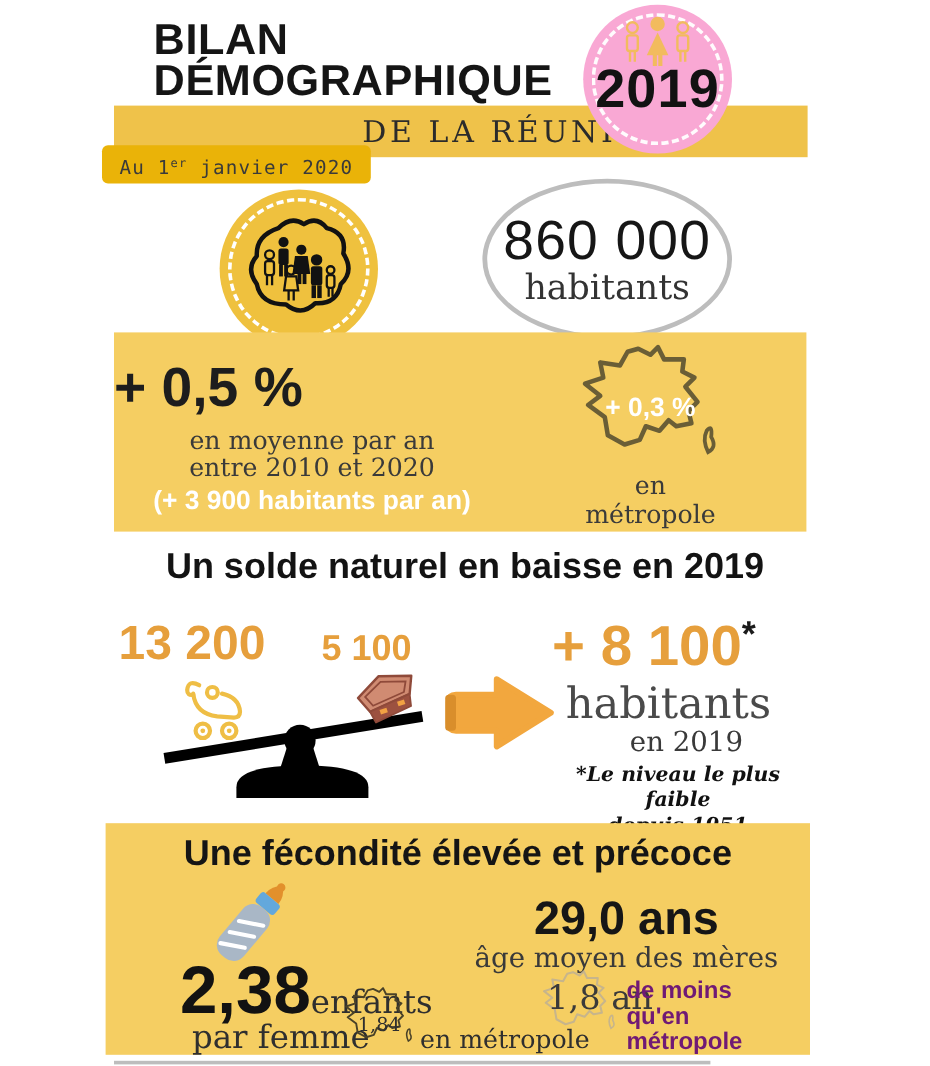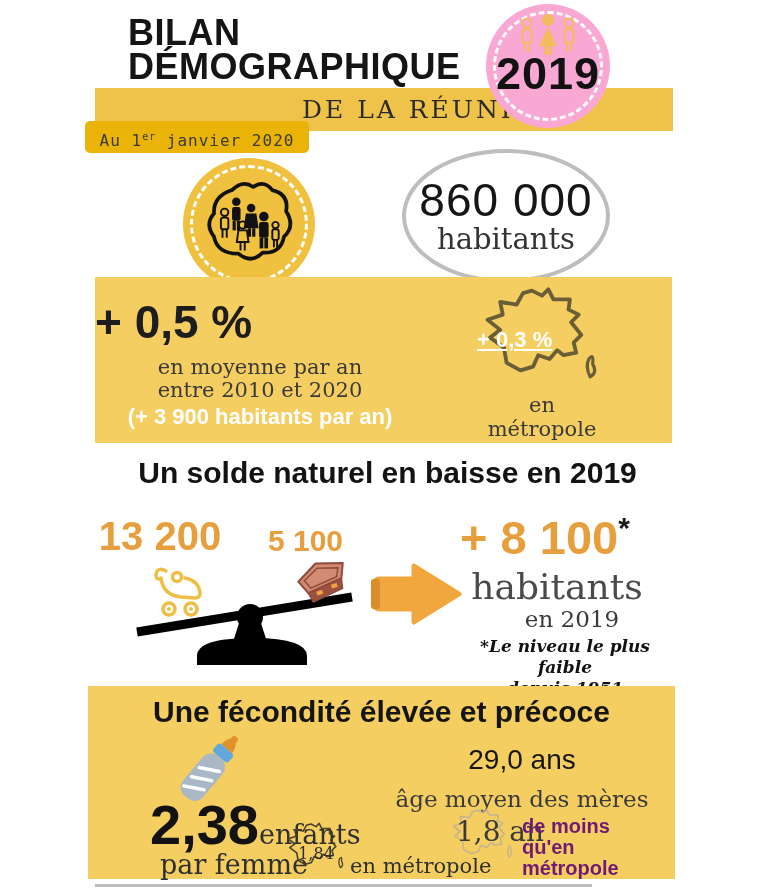--- a/index.html
+++ b/index.html
@@ -31,38 +31,38 @@
   .pop-value{font-size:46px;font-weight:400;color:#161616;letter-spacing:1px;line-height:46px;}
   .pop-unit{font-family:"DejaVu Serif",serif;font-size:29px;color:#333;line-height:32px;}
 
   
   .band1{left:95px;top:277px;width:577px;height:166px;background:#F5CE62;}
   .rate{position:absolute;left:0;top:18px;width:330px;font-size:46px;font-weight:700;color:#1D1D1D;}
   .g1{position:absolute;left:0;top:78px;width:330px;text-align:center;font-family:"DejaVu Serif",serif;font-size:21px;color:#3A3A3A;}
   .g2{position:absolute;left:0;top:101px;width:330px;text-align:center;font-family:"DejaVu Serif",serif;font-size:21px;color:#3A3A3A;}
   .gnote{position:absolute;left:0;top:127px;width:330px;text-align:center;font-size:22px;font-weight:700;color:#fff;}
   .fr-map-wrap{position:absolute;left:382px;top:6px;width:130px;height:114px;}
-  .fr-rate{position:absolute;left:0;top:44px;width:100%;text-align:left;font-size:22px;font-weight:700;color:#fff;text-decoration:underline;}
+  .fr-rate{position:absolute;left:0;top:44px;width:100%;text-align:center;font-size:22px;font-weight:700;color:#fff;}
   .fr-label{position:absolute;left:382px;top:116px;width:130px;text-align:center;font-family:"DejaVu Serif",serif;font-size:21px;color:#3A3A3A;}
 
   
   .solde-title{left:0;top:456px;width:775px;text-align:center;font-size:30px;font-weight:700;color:#131313;}
   .births{left:95px;top:514px;width:130px;text-align:center;font-size:40px;font-weight:700;color:#E69F3C;}
   .deaths{left:258px;top:524px;width:95px;text-align:center;font-size:30px;font-weight:700;color:#E69F3C;}
   .net{left:425px;top:510px;width:240px;text-align:center;font-size:47px;font-weight:700;color:#E69F3C;}
   .net .mark{color:#1B1B1B;font-size:30px;vertical-align:16px;}
   .net-unit{left:442px;top:566px;width:230px;text-align:center;font-family:"DejaVu Serif",serif;font-size:36px;color:#4A4A4A;}
   .net-year{left:472px;top:606px;width:200px;text-align:center;font-family:"DejaVu Serif",serif;font-size:23px;color:#3A3A3A;}
   .footnote{left:455px;top:636px;width:220px;text-align:center;font-family:"DejaVu Serif",serif;
        font-style:italic;font-weight:700;font-size:17px;line-height:21px;color:#111;}
 
   
   .band2{left:88px;top:686px;width:587px;height:193px;background:#F5CE62;}
   .fert-title{position:absolute;left:0;top:9px;width:100%;text-align:center;font-size:30px;font-weight:700;color:#151515;}
-  .age-value{position:absolute;left:304px;top:58px;width:260px;text-align:center;font-size:28px;font-weight:400;color:#161616;}
+  .age-value{position:absolute;left:304px;top:58px;width:260px;text-align:center;font-size:39px;font-weight:700;color:#161616;}
   .age-label{position:absolute;left:304px;top:100px;width:260px;text-align:center;font-family:"DejaVu Serif",serif;font-size:23px;color:#3A3A3A;}
   .children-row{position:absolute;left:62px;top:106px;color:#121212;}
   .children-val{font-size:56px;font-weight:700;}
   .children-unit{font-family:"DejaVu Serif",serif;font-size:27px;color:#2F2F2F;}
   .children-unit2{position:absolute;left:72px;top:163px;font-family:"DejaVu Serif",serif;font-size:27px;color:#2F2F2F;}
   .mini-map{position:absolute;left:196px;top:134px;width:64px;height:58px;}
   .mini-map-val{position:absolute;left:8px;top:24px;width:48px;text-align:center;font-family:"DejaVu Serif",serif;font-size:16px;color:#2F2F2F;}
   .metropole-label2{position:absolute;left:262px;top:168px;font-family:"DejaVu Serif",serif;font-size:21px;color:#2F2F2F;}
   .faint-map{position:absolute;left:360px;top:120px;width:70px;height:62px;opacity:.85;}
   .age-gap{position:absolute;left:332px;top:129px;width:160px;text-align:center;font-family:"DejaVu Serif",serif;font-size:28px;color:#3A3A3A;}

